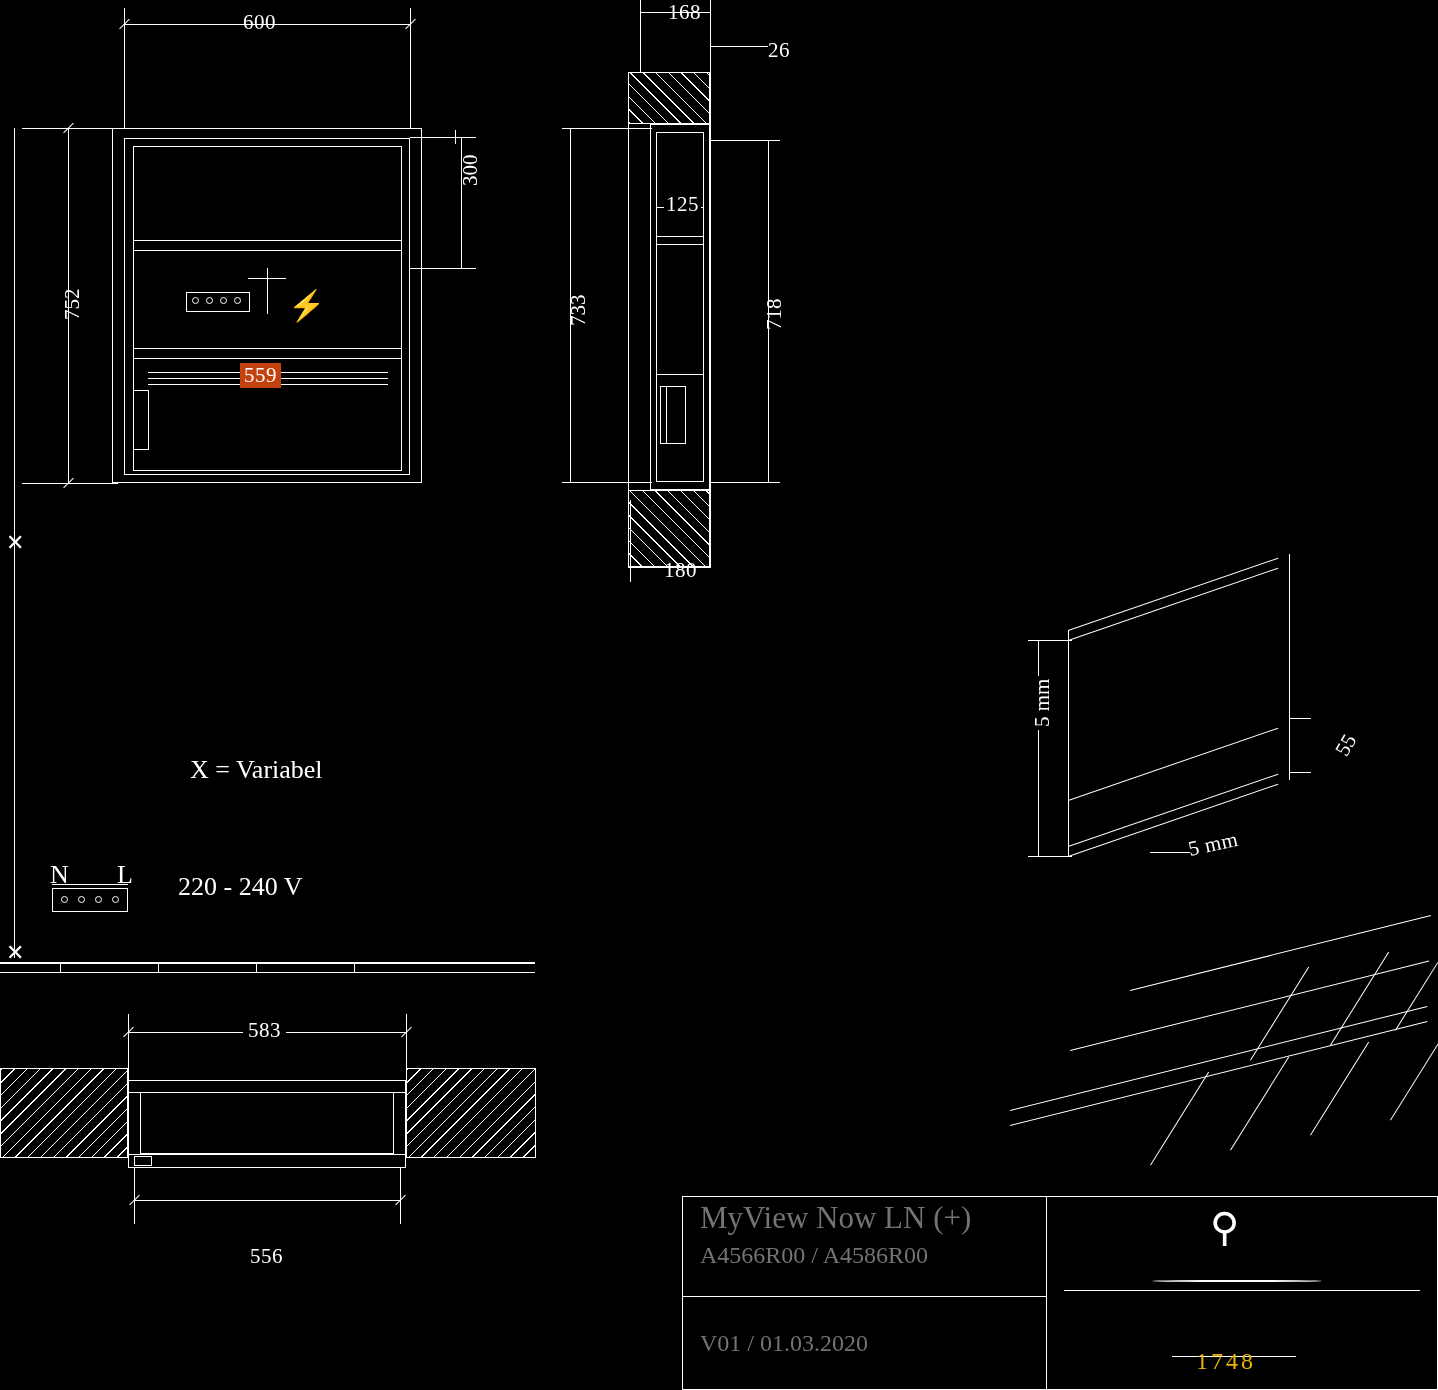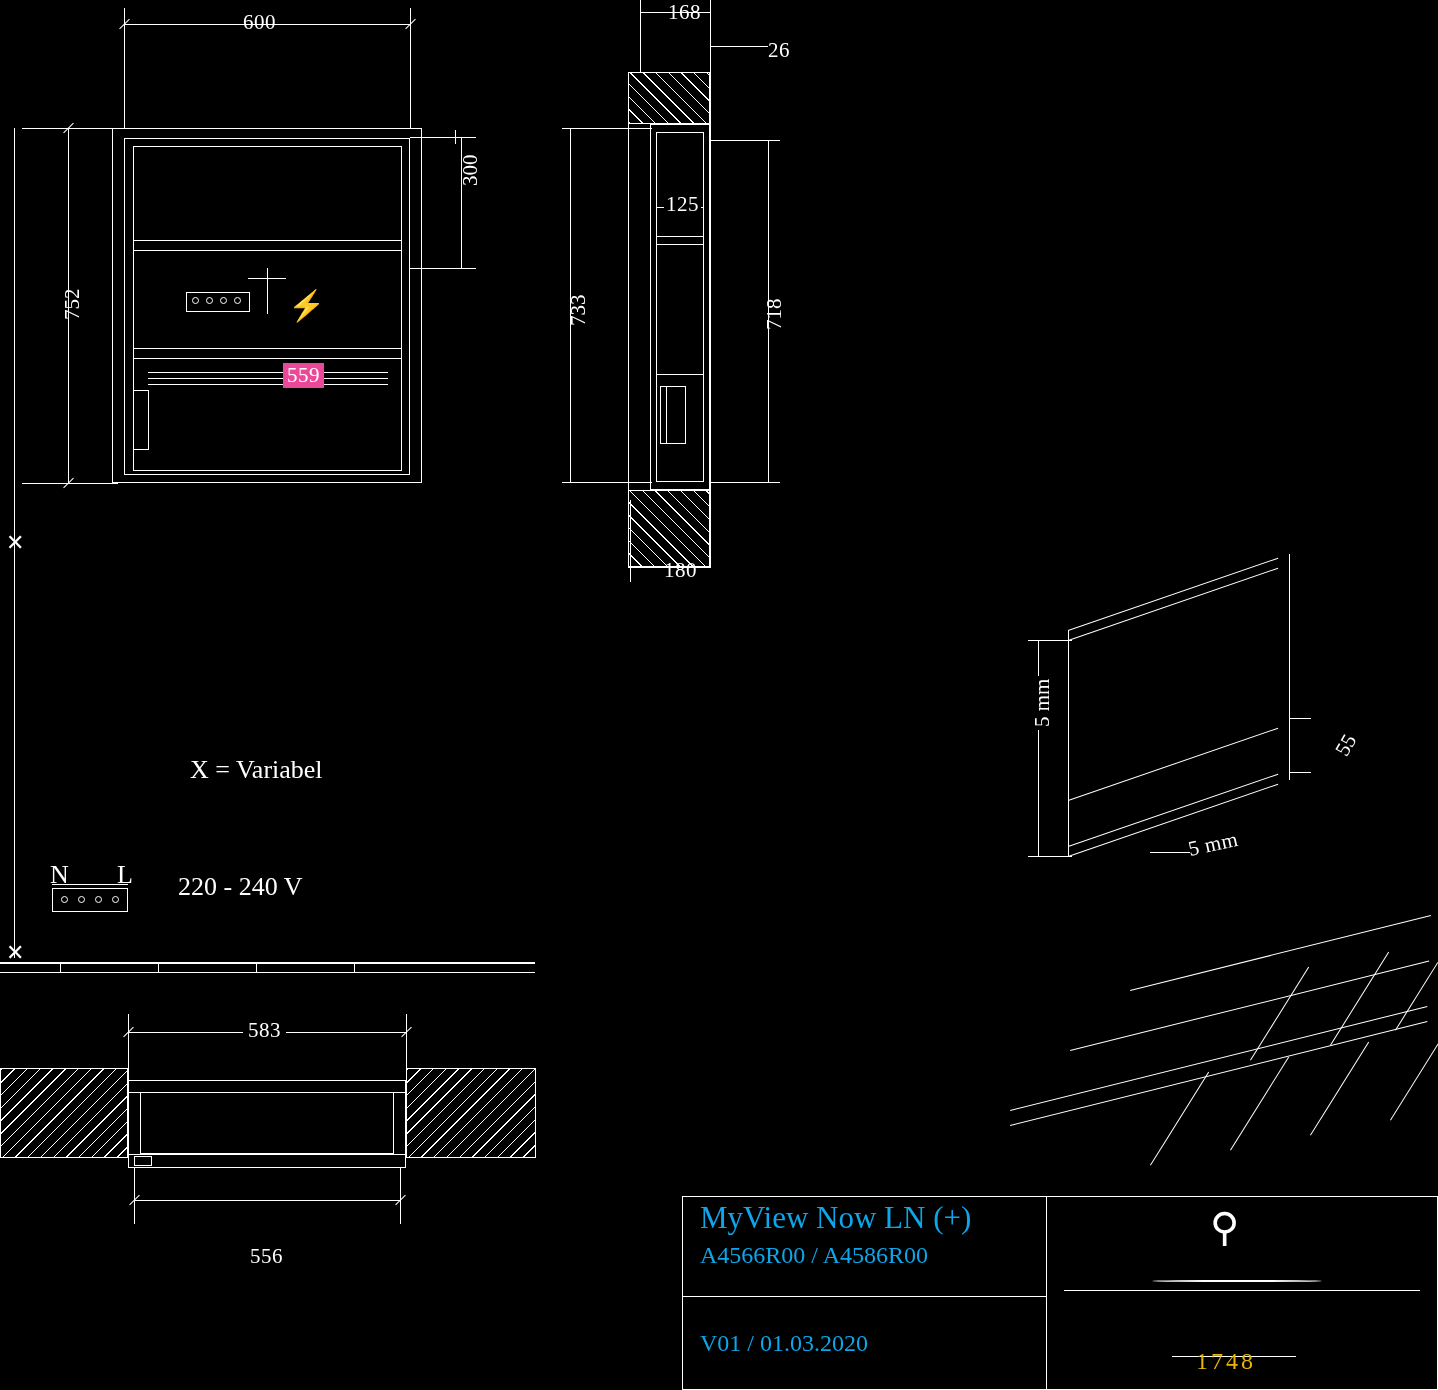--- a/index.html
+++ b/index.html
@@ -13,21 +13,21 @@
   .lbl{position:absolute;font-size:26px;color:#ffffff;white-space:nowrap;}
   .box{position:absolute;border:1px solid #ffffff;box-sizing:border-box;}
   .hatch{position:absolute;box-sizing:border-box;border:1px solid #ffffff;
     background:repeating-linear-gradient(45deg,#ffffff 0px,#ffffff 1px,#000 1px,#000 9px);}
   .hatch2{position:absolute;box-sizing:border-box;border:1px solid #ffffff;
     background:repeating-linear-gradient(135deg,#ffffff 0px,#ffffff 1px,#000 1px,#000 9px);}
   .tick{position:absolute;width:1px;height:14px;background:#fff;}
   .plug{position:absolute;border:1px solid #fff;box-sizing:border-box;}
   .plug .pin{position:absolute;width:7px;height:7px;border:1px solid #fff;border-radius:50%;box-sizing:border-box;top:4px;}
   .titleblock{position:absolute;border:1px solid #fff;box-sizing:border-box;}
-  .tbtxt{position:absolute;font-size:27px;color:#0ea5e9;white-space:nowrap;}
+  .tbtxt{position:absolute;font-size:27px;color:#737373;white-space:nowrap;}
   .tbtxt.small{font-size:24px;}
   .vb{position:absolute;font-size:38px;letter-spacing:.5px;color:#fff;white-space:nowrap;font-family:"Liberation Serif",serif;}
   .vbnum{position:absolute;font-size:24px;letter-spacing:3px;color:#eab308;white-space:nowrap;}
   .mark{position:absolute;font-size:22px;color:#fff;}
 </style>
 </head>
 <body>
 
 <div id="sheet">
 
@@ -56,21 +56,21 @@
       <span class="pin" style="left:19px;"></span>
     <span class="pin" style="left:33px;"></span>
       <span class="pin" style="left:47px;"></span>
   </div>
 
   <div class="ln v" style="left:267px;top:268px;height:46px;"></div>
   <div class="ln h" style="left:248px;top:278px;width:38px;"></div>
   <div class="mark" style="left:288px;top:288px;font-size:30px;">⚡</div>
 
   <div class="ln h" style="left:148px;top:378px;width:240px;"></div>
-  <div class="dim" style="left:240px;top:363px;background:#ec4899;padding:0 4px;margin-left:43px;">559</div>
+  <div class="dim" style="left:240px;top:363px;background:#c2410c;padding:0 4px;">559</div>
 
   <div class="ln v" style="left:455px;top:130px;height:14px;"></div>
   <div class="ln h" style="left:410px;top:137px;width:66px;"></div>
   <div class="ln h" style="left:410px;top:268px;width:66px;"></div>
   <div class="ln v" style="left:461px;top:137px;height:131px;"></div>
   <div class="dimv" style="left:458px;top:186px;transform:rotate(-90deg);">300</div>
 
   <div class="ln h" style="left:22px;top:128px;width:96px;"></div>
   <div class="ln h" style="left:22px;top:483px;width:96px;"></div>
   <div class="ln v" style="left:68px;top:128px;height:355px;"></div>

